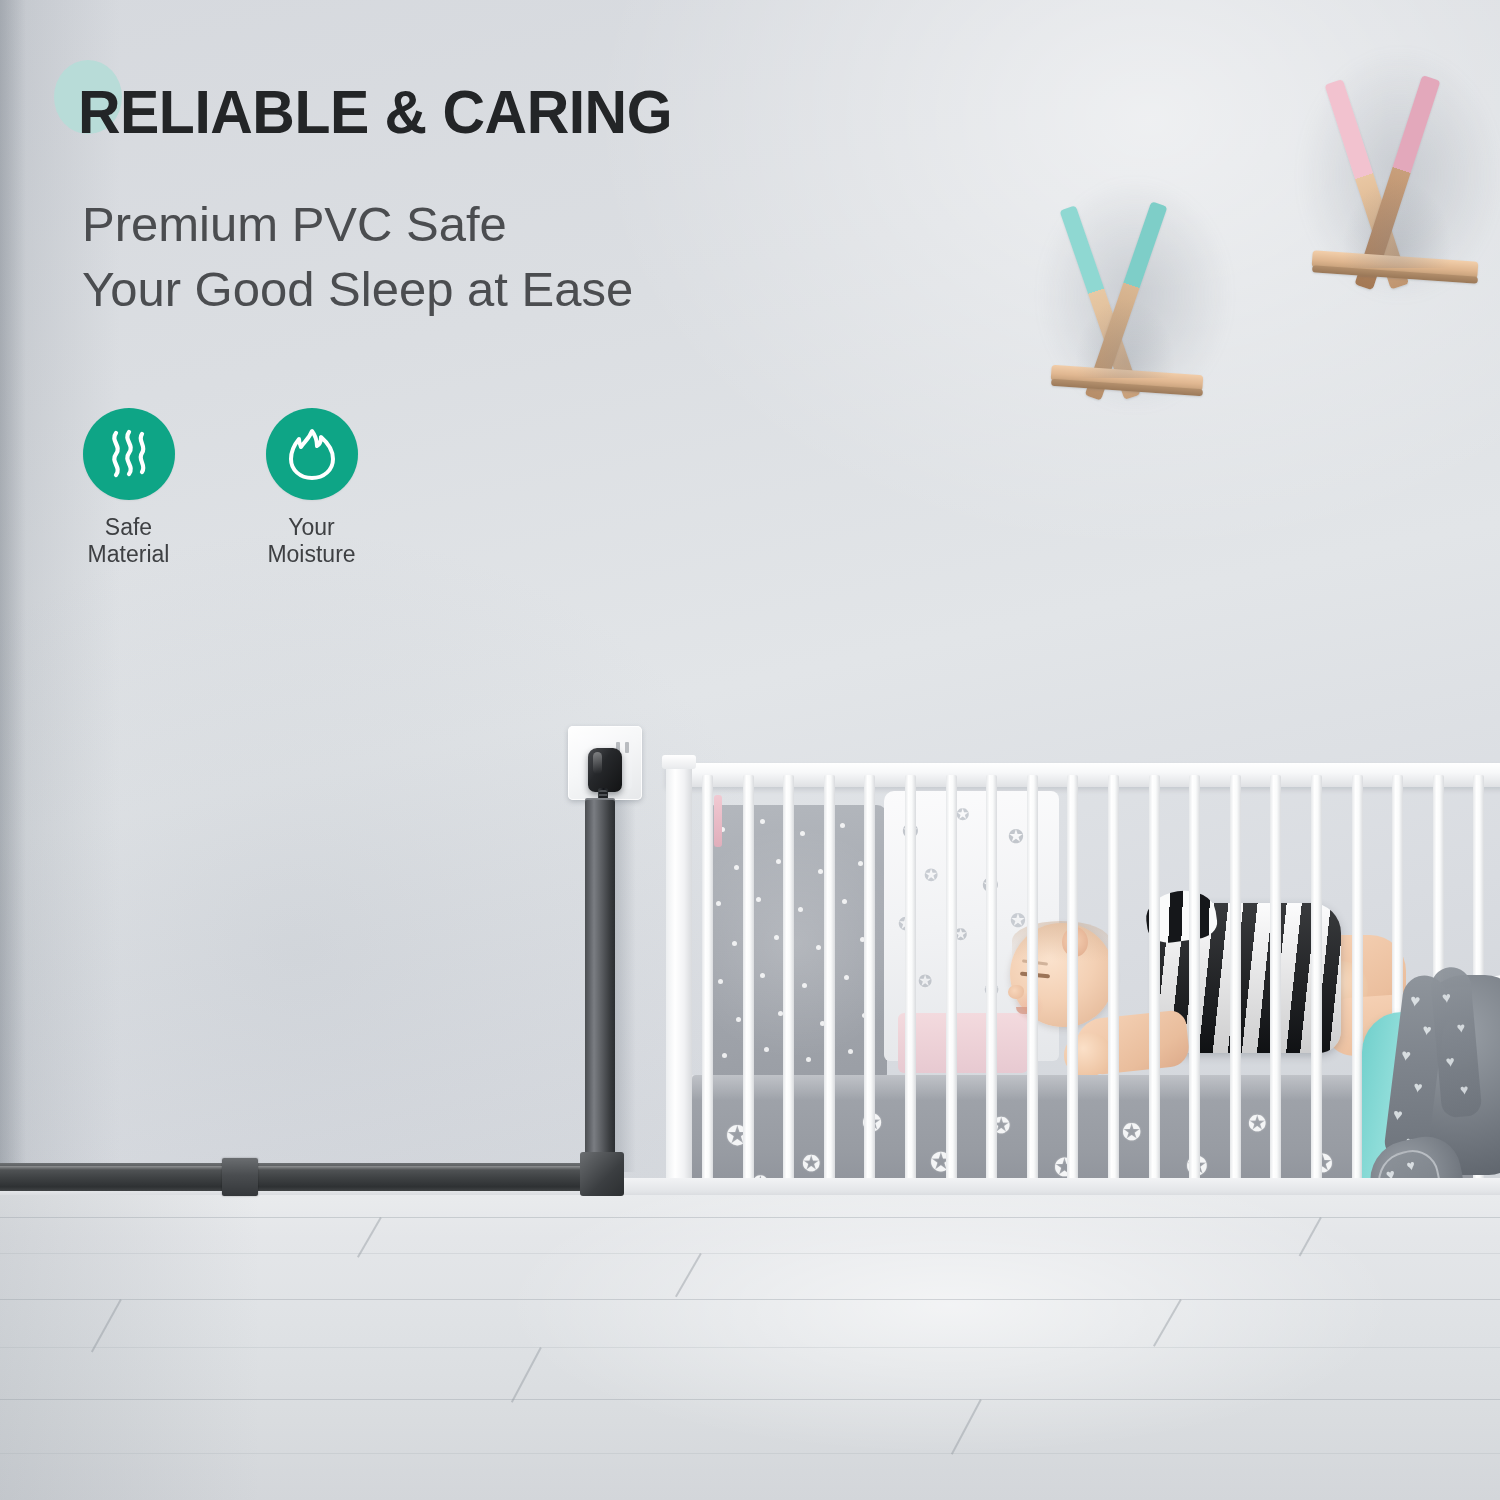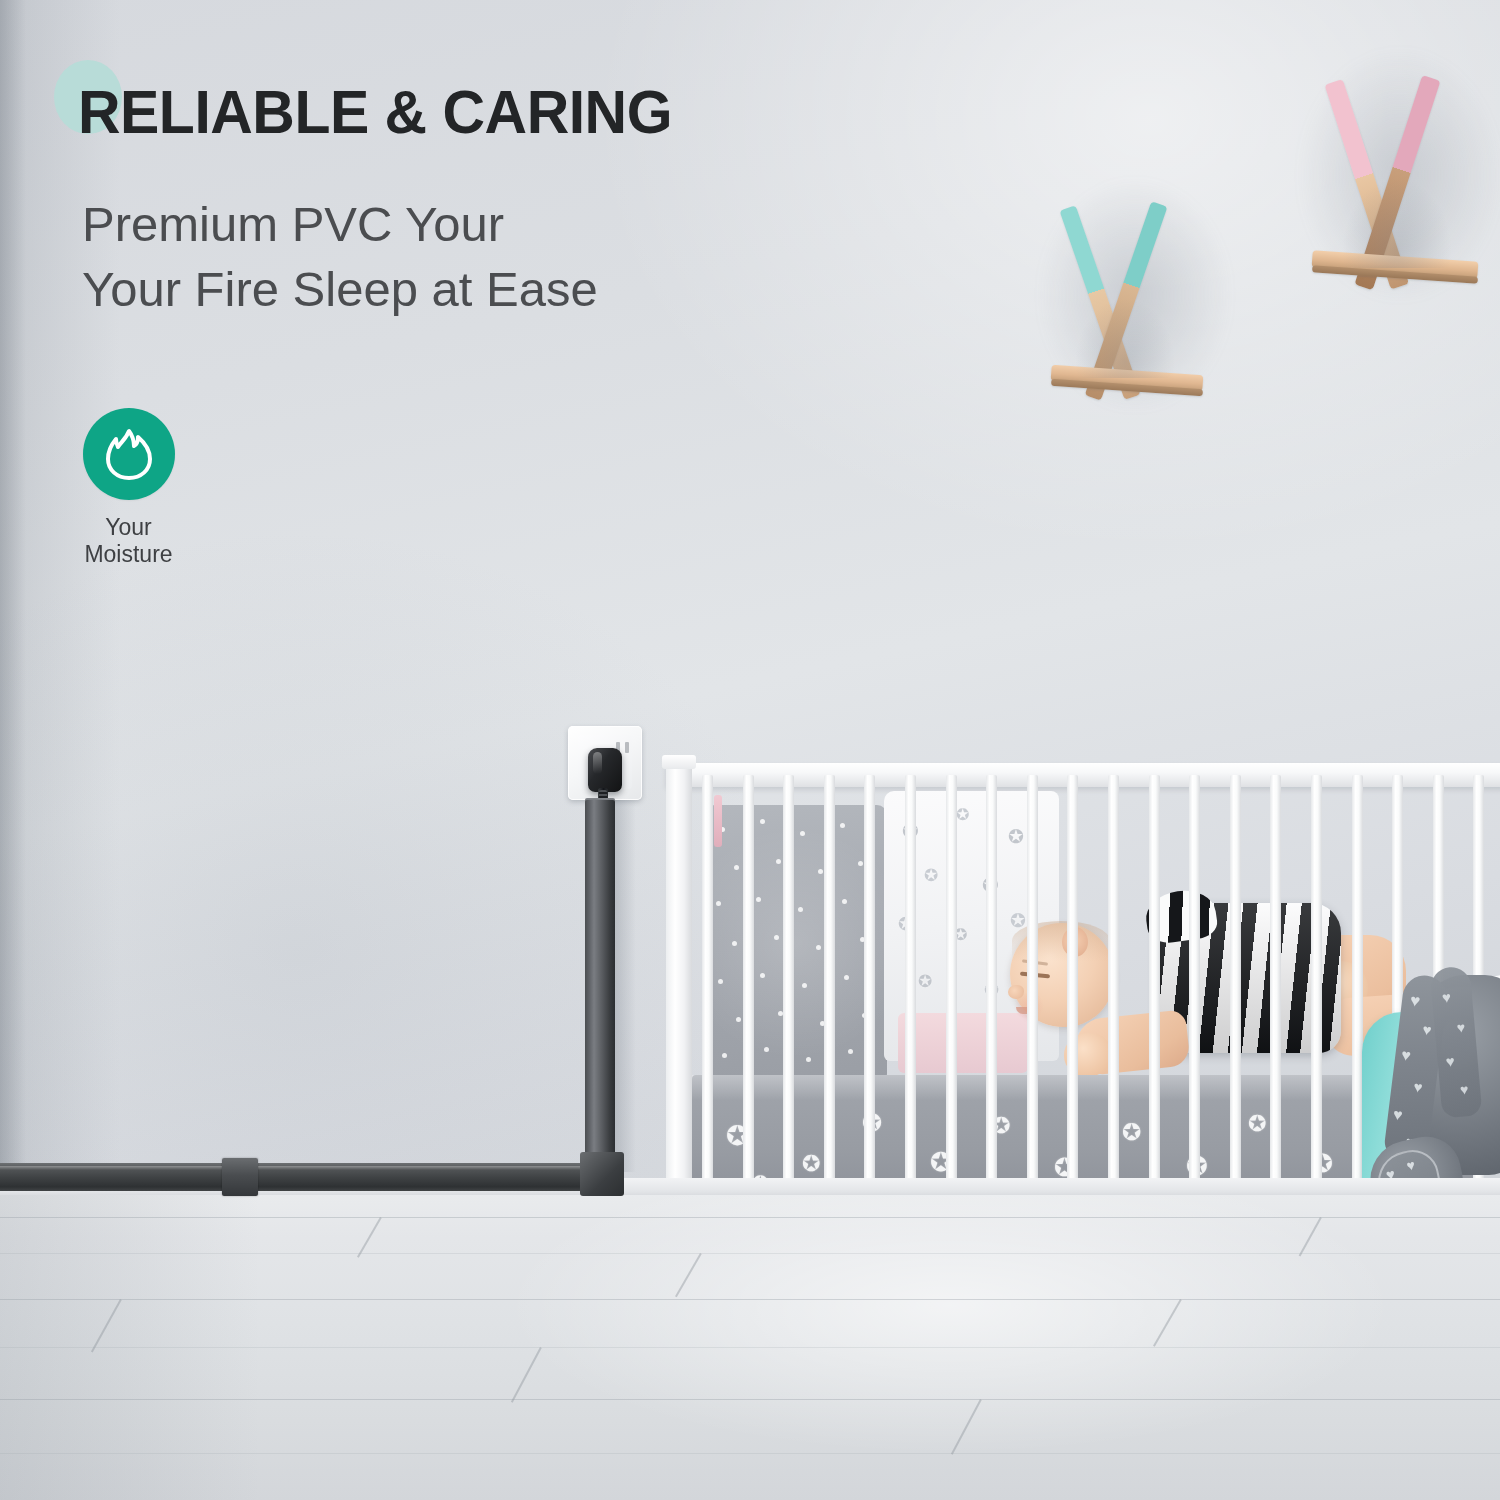--- a/index.html
+++ b/index.html
@@ -670,26 +670,39 @@
   <div class="race-join" style="left:222px;"></div>
   <div class="race-corner"></div>
 
 </div>
 
 <div class="teal-blob"></div>
 
 <h1 class="headline">RELIABLE &amp; CARING</h1>
 
 <div class="subhead">
-  <div>Premium PVC Your</div>
-  <div>Your Fire Sleep at Ease</div>
+  <div>Premium PVC Safe</div>
+  <div>Your Good Sleep at Ease</div>
 </div>
 
 <div class="features">
 
+  <div class="feature">
+    <div class="fbadge">
+      <svg width="52" height="54" viewBox="0 0 52 54" fill="none" stroke="#ffffff" stroke-width="4.2" stroke-linecap="round">
+        <path d="M13 6 C7 14 19 19 13 27 C7 35 19 40 13 48"></path>
+        <path d="M26 5 C20 13 32 18 26 26 C20 34 32 39 26 47"></path>
+        <path d="M39 7 C34 14 44 19 39 26 C34 33 44 38 39 45"></path>
+      </svg>
+    </div>
+    <div class="flabel">
+      <div>Safe</div>
+      <div>Material</div>
+    </div>
+  </div>
 
 
   <div class="feature">
     <div class="fbadge">
       <svg width="50" height="56" viewBox="0 0 50 56" fill="none" stroke="#ffffff" stroke-width="4" stroke-linecap="round" stroke-linejoin="round">
         <path d="M25 5 C22 13 17 16 14 21 C12.5 18 12 15 12 13 C7 19 4 26 4 33 C4 44 13 52 25 52 C37 52 46 44 46 33 C46 24 41 17 34 11 C34 16 32 19 30 20 C30 14 28 9 25 5 Z"></path>
       </svg>
     </div>
     <div class="flabel">
       <div>Your</div>

